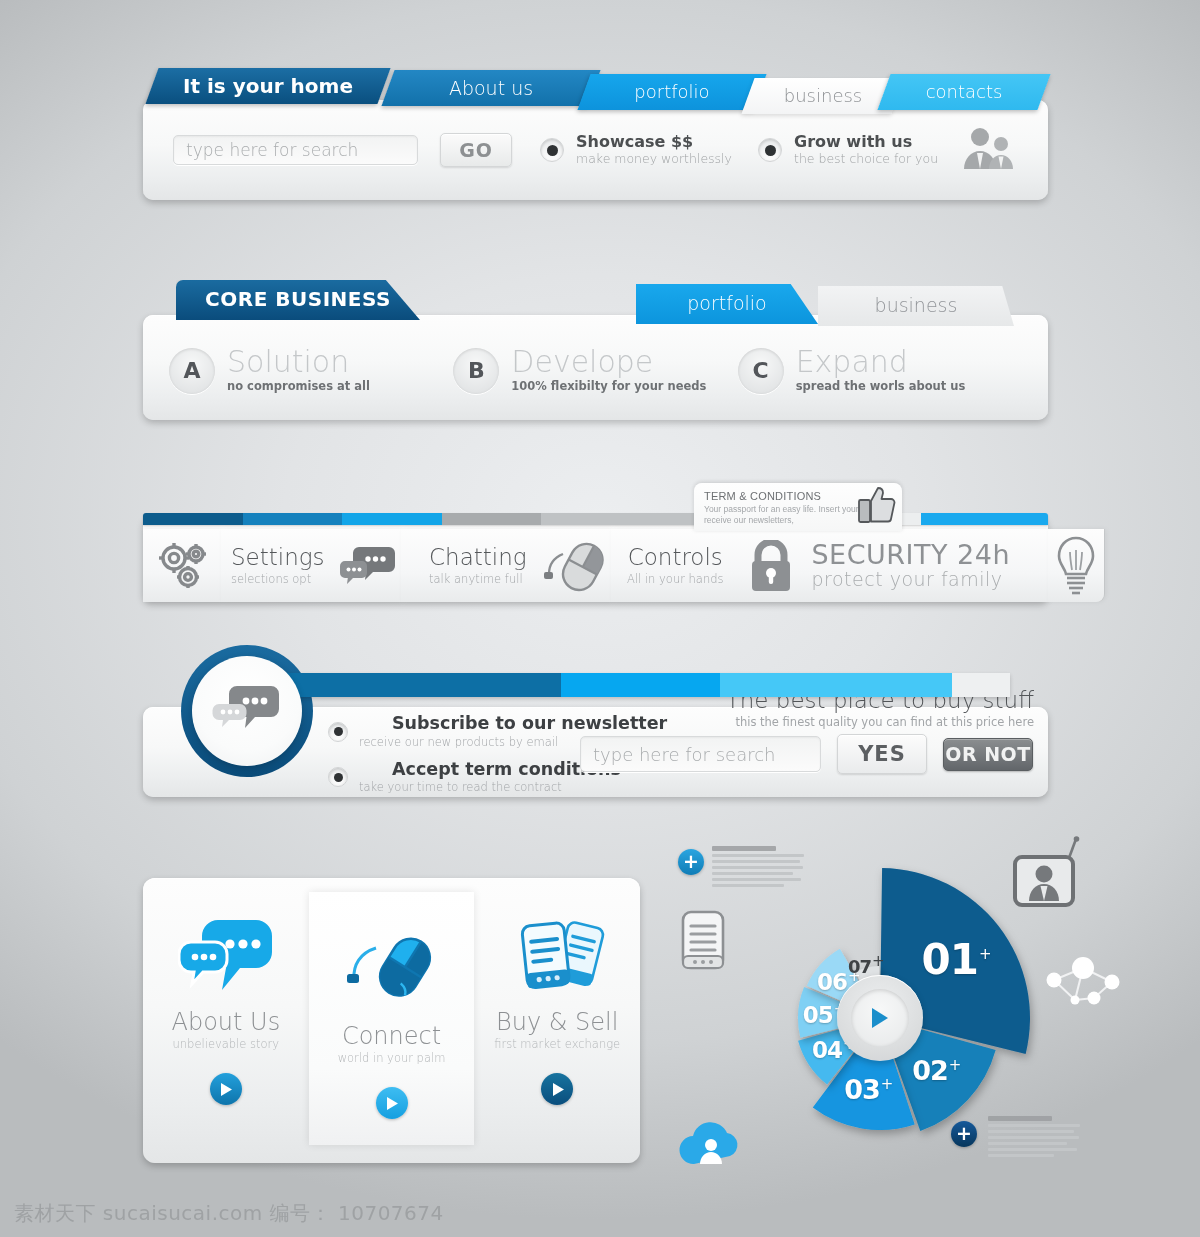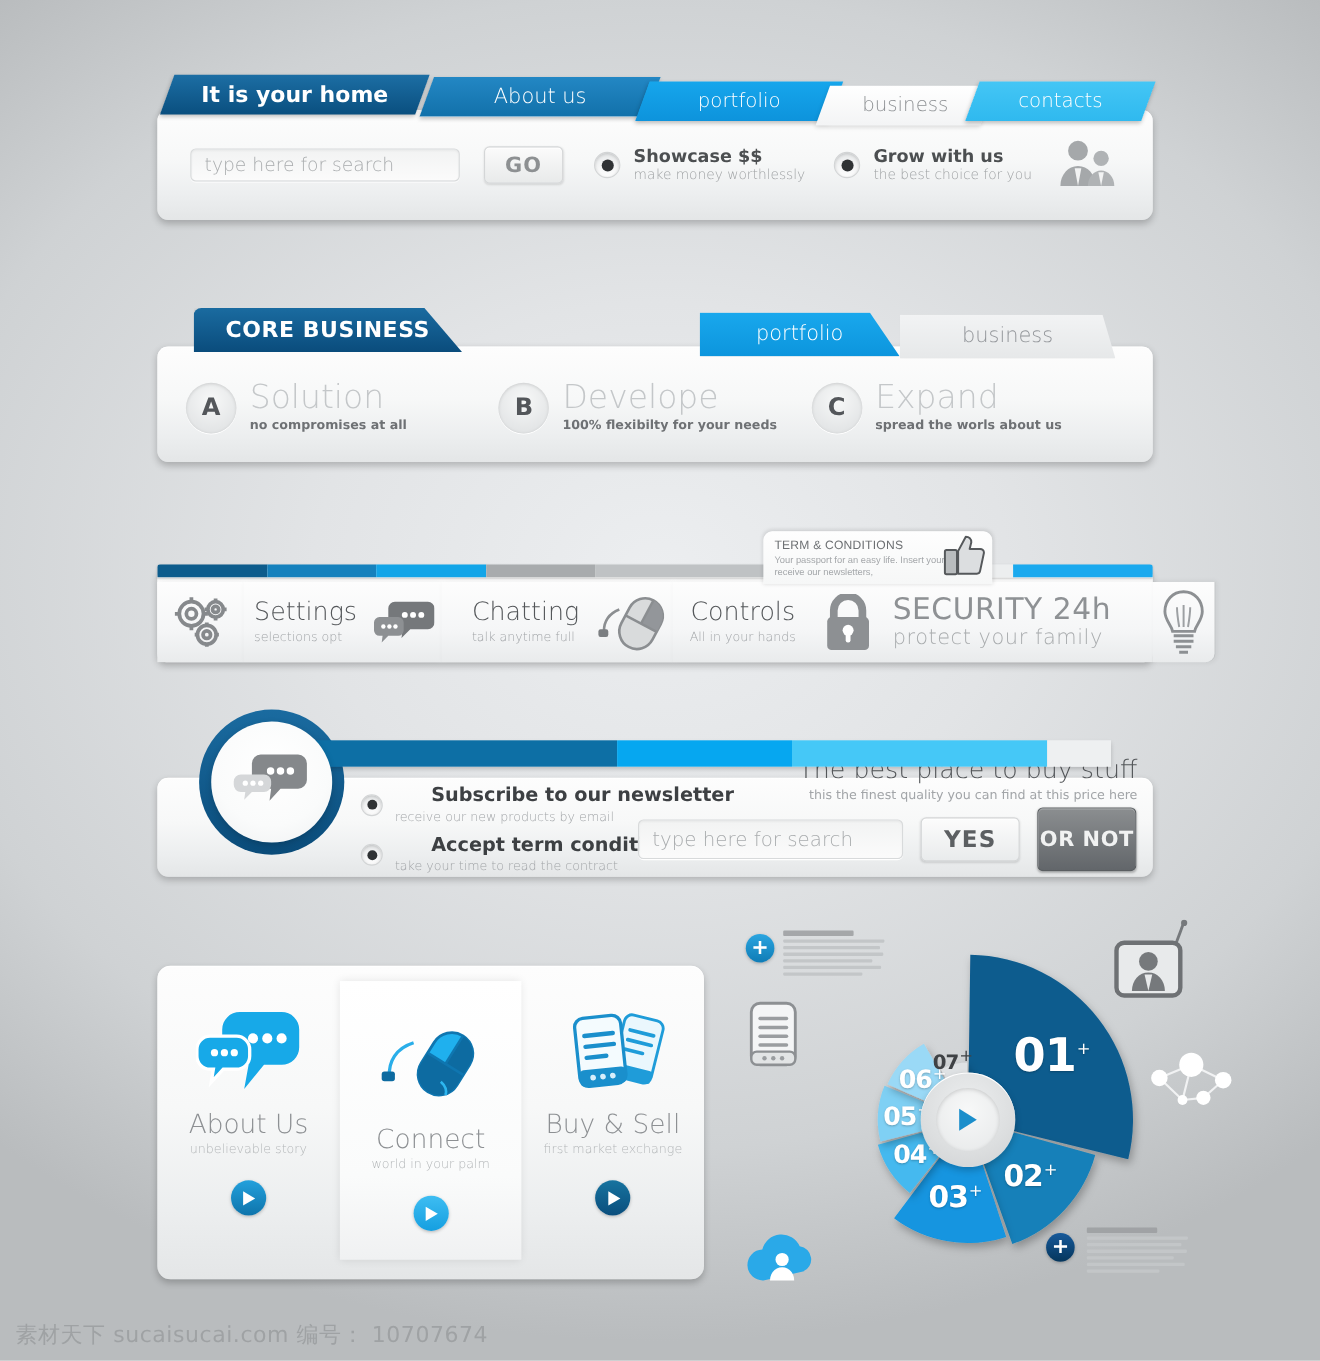--- a/index.html
+++ b/index.html
@@ -149,21 +149,21 @@
   .best-title { font-family:"DejaVu Sans", sans-serif; font-weight:300; font-size:23px; color:#54575a; white-space:nowrap; line-height:1;}
   .best-sub { font-family:"DejaVu Sans", sans-serif; font-weight:400; font-size:11.5px; color:#a2a5a8; white-space:nowrap; margin-top:3px;}
   .yesbtn {
     width:90px; height:40px; border-radius:5px;
     background: linear-gradient(180deg,#fcfcfc 0%,#e9ebec 100%);
     border:1px solid #d3d5d6; box-shadow:0 1px 2px rgba(0,0,0,.13), inset 0 1px 0 #fff;
     display:flex; align-items:center; justify-content:center;
     font-family:"DejaVu Sans", sans-serif; font-weight:700; font-size:21px; color:#5c5f62; letter-spacing:1px;
   }
   .ornotbtn {
-    width:90px; height:58px; border-radius:5px;
+    width:90px; height:33px; border-radius:5px;
     background: linear-gradient(180deg,#8b8e90 0%,#62666a 100%);
     border:1px solid #5a5e61; box-shadow:0 1px 2px rgba(0,0,0,.25), inset 0 1px 0 rgba(255,255,255,.3);
     display:flex; align-items:center; justify-content:center;
     font-family:"DejaVu Sans", sans-serif; font-weight:700; font-size:19px; color:#f1f2f2; letter-spacing:.5px;
   }
 
   
   #cards { left:143px; top:878px; width:497px; height:285px; border-radius:12px; }
   .cardrow { position:absolute; inset:0; display:flex; align-items:stretch; padding: 0; }
   .card {

